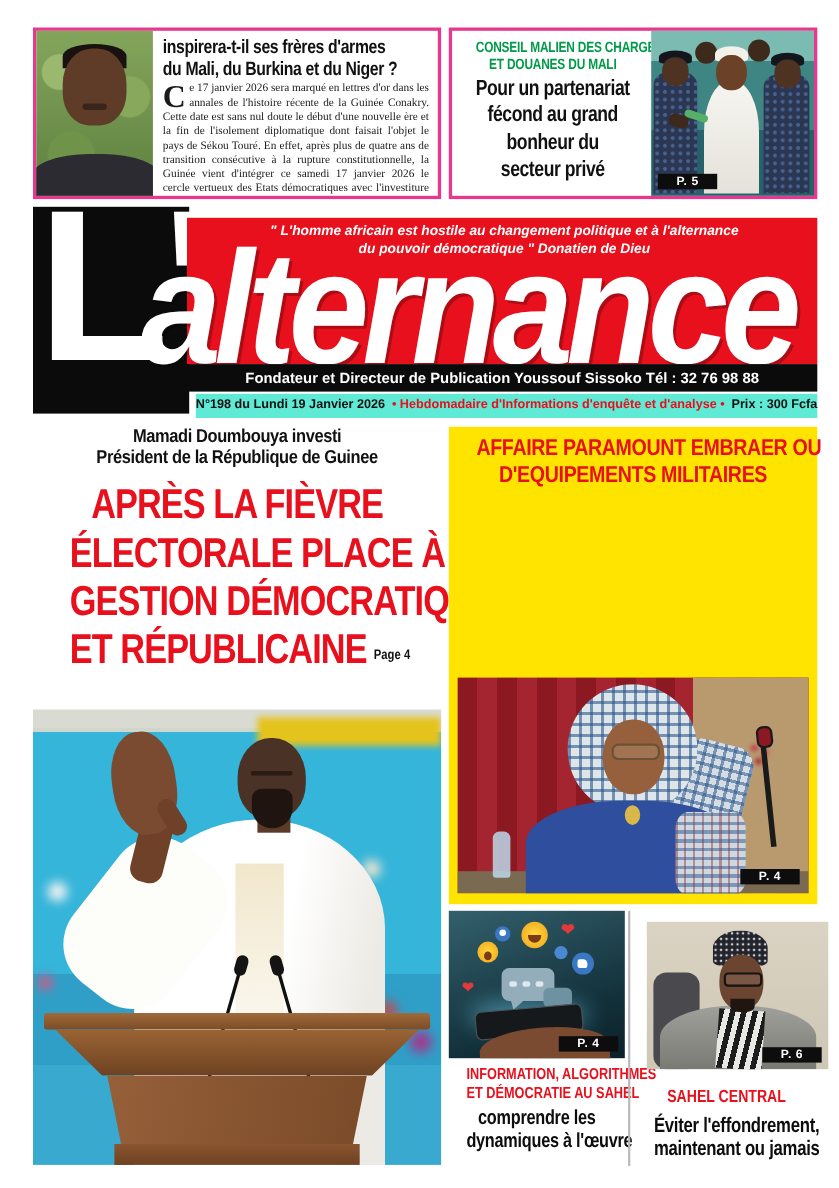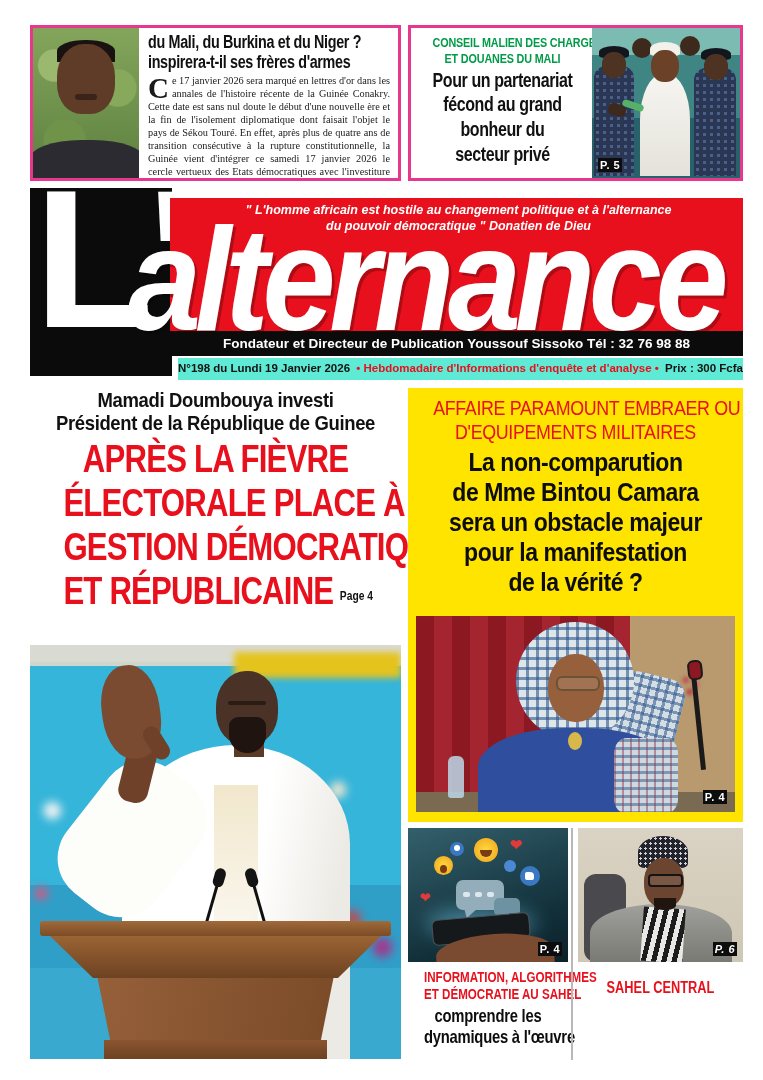--- a/index.html
+++ b/index.html
@@ -1,19 +1,19 @@
 <!DOCTYPE html>
 <html><head>
 <meta charset="utf-8">
 <style>
   html,body{margin:0;padding:0;background:#888;}
   .page{position:relative;width:763px;height:1080px;background:#fff;overflow:hidden;
         font-family:"Liberation Sans",sans-serif;color:#111;}
   .pbadge{position:absolute;background:#0d0d0d;color:#fff;font-weight:bold;font-size:11px;
-          padding:1px 2px;letter-spacing:.5px;}
+          padding:1px 17px;letter-spacing:.5px;}
   i{display:block;position:absolute;font-style:normal;}
   
   .box{position:absolute;border:3px solid #e8378f;background:#fff;box-sizing:border-box;display:flex;}
   #edito{left:30px;top:25px;width:371px;height:156px;}
   #conseil{left:408px;top:25px;width:335px;height:156px;}
   .edito-photo{position:relative;width:106px;flex:0 0 106px;overflow:hidden;
      background:radial-gradient(circle 26px at 20% 25%,#9ab86e 0 60%,transparent 65%),
                 radial-gradient(circle 30px at 80% 40%,#86a95c 0 60%,transparent 65%),
                 radial-gradient(circle 34px at 30% 75%,#6f9348 0 60%,transparent 65%),
                 linear-gradient(#83a55b,#5d8040);}
@@ -63,21 +63,21 @@
   .logo-name{position:absolute;left:98px;top:21px;color:#fff;font-weight:bold;font-style:italic;
              font-size:146px;line-height:1;letter-spacing:-7px;transform:scaleX(.9);transform-origin:left top;
              text-shadow:3px 3px 0 rgba(0,0,0,.25);}
   .mh-strip{position:absolute;left:140px;right:0;top:145px;height:25px;background:#0b0b0b;color:#fff;
             font-weight:bold;font-size:13.5px;text-align:center;line-height:25px;}
   .issue-line{position:absolute;left:148px;right:0;top:172px;height:22px;background:#5eead4;
               font-weight:bold;font-size:11.5px;text-align:center;line-height:20px;white-space:nowrap;}
   .issue-line .red{color:#e8101c;margin:0 3px;}
   
   #lead-kicker{position:absolute;left:30px;top:388px;width:371px;text-align:center;
-               font-weight:bold;font-size:21px;line-height:1.1;letter-spacing:-.4px;}
+               font-weight:bold;font-size:17px;line-height:1.1;letter-spacing:-.4px;}
   #lead-kicker div{white-space:nowrap;transform:scaleX(.88);transform-origin:center;}
   #lead-headline{position:absolute;left:30px;top:437px;width:371px;text-align:center;color:#e8101c;
                  font-weight:bold;font-size:38px;line-height:1.16;letter-spacing:-1px;}
   #lead-headline div{white-space:nowrap;transform:scaleX(.82);transform-origin:center;}
   .lead-pageref{color:#111;font-size:12.5px;letter-spacing:0;margin-left:8px;vertical-align:4px;}
   
   #main-photo{position:absolute;left:30px;top:645px;width:371px;height:414px;overflow:hidden;
      background:linear-gradient(#d9dbd3 0 4%,#cfd6cc 4% 5%,#35b5da 5% 58%,#2f9fc8 58% 78%,#3aa9cf 78% 100%);}
   .mp-yellowstand{left:55%;right:0;top:7px;height:26px;background:#e5c31d;filter:blur(3px);}
   .mp-spots{inset:0;filter:blur(5px);
@@ -110,21 +110,21 @@
   .mic2{left:236px;top:238px;transform:rotate(-16deg);}
   .mp-mic:before{content:"";position:absolute;left:-4px;top:-17px;width:11px;height:19px;border-radius:6px;background:#141414;}
   .pod-top{left:10px;right:10px;top:276px;height:15px;background:linear-gradient(#a06a3a,#7c4c26);border-radius:3px;}
   .pod-mold{left:20px;right:20px;top:291px;height:42px;background:linear-gradient(#9a6434,#6e4222);
      clip-path:polygon(0 0,100% 0,87% 100%,13% 100%);}
   .pod-body{left:60px;right:60px;top:333px;height:62px;background:linear-gradient(100deg,#96603a,#7a4a28);
      clip-path:polygon(3% 0,97% 0,92% 100%,8% 100%);}
   .pod-base{left:74px;right:74px;top:395px;height:19px;background:linear-gradient(#8a5530,#6e4222);}
   
   #affaire{position:absolute;left:408px;top:388px;width:335px;height:434px;background:#ffe400;}
-  .aff-k{margin-top:8px;text-align:center;color:#e8101c;font-weight:normal;font-size:21px;line-height:1.12;
+  .aff-k{margin-top:8px;text-align:center;color:#e8101c;font-weight:bold;font-size:21px;line-height:1.12;
          letter-spacing:-.4px;}
   .aff-k div{white-space:nowrap;transform:scaleX(.85);transform-origin:center;}
   .aff-h{margin-top:4px;text-align:center;color:#0d0d0d;font-weight:bold;font-size:25px;line-height:1.2;
          letter-spacing:-.5px;}
   .aff-h div{white-space:nowrap;transform:scaleX(.92);transform-origin:center;}
   .aff-photo{position:absolute;left:8px;right:8px;bottom:10px;height:196px;overflow:hidden;
      background:repeating-linear-gradient(90deg,#8c1822 0 18px,#a42430 18px 36px);}
   .bp-panel{left:67%;right:0;top:0;bottom:0;background:linear-gradient(90deg,#a8殊0 0,#b89a6e 0 100%);background:#b89a6e;}
   .bp-flower{left:82%;top:28%;width:26px;height:30px;filter:blur(2px);
      background:radial-gradient(circle 5px at 30% 30%,#c03a4a 0 60%,transparent 65%),
@@ -200,22 +200,22 @@
 <div class="page">
 
   <section class="box" id="edito">
     <div class="edito-photo">
       <i class="ed-hair"></i>
       <i class="ed-head"></i>
       <i class="ed-mouth"></i>
       <i class="ed-shoulders"></i>
     </div>
     <div class="edito-content">
+      <div class="edito-t"><span class="cline">inspirera-t-il ses frères d'armes</span></div>
       <div class="edito-t"><span class="cline">du Mali, du Burkina et du Niger ?</span></div>
-      <div class="edito-t"><span class="cline">inspirera-t-il ses frères d'armes</span></div>
       <p class="edito-body"><span class="dropcap">C</span><span>e 17 janvier 2026 sera marqué en lettres d'or dans les annales de l'histoire récente de la Guinée Conakry. Cette date est sans nul doute le début d'une nouvelle ère et la fin de l'isolement diplomatique dont faisait l'objet le pays de Sékou Touré. En effet, après plus de quatre ans de transition consécutive à la rupture constitutionnelle, la Guinée vient d'intégrer ce samedi 17 janvier 2026 le cercle vertueux des Etats démocratiques avec l'investiture du “Président démocratiquement élu par le peuple guinéen, à savoir Mamadi Doumbouya.</span> </p>
     </div>
   </section>
 
   <section class="box" id="conseil">
     <div class="conseil-content">
       <div class="conseil-k">CONSEIL MALIEN DES CHARGEURS</div>
       <div class="conseil-k">ET DOUANES DU MALI</div>
       <div class="conseil-t">Pour un partenariat</div>
       <div class="conseil-t">fécond au grand</div>
@@ -284,27 +284,20 @@
     <i class="pod-top"></i>
     <i class="pod-mold"></i>
     <i class="pod-body"></i>
     <i class="pod-base"></i>
   </figure>
 
   <section id="affaire">
     <div class="aff-k">
       <div>AFFAIRE PARAMOUNT EMBRAER OU</div>
       <div>D'EQUIPEMENTS MILITAIRES</div>
-    </div>
-    <div class="aff-h">
-      <div>La non-comparution</div>
-      <div>de Mme Bintou Camara</div>
-      <div>sera un obstacle majeur</div>
-      <div>pour la manifestation</div>
-      <div>de la vérité ?</div>
     </div>
     <figure class="aff-photo" style="margin:0;">
       <i class="bp-panel"></i>
       <i class="bp-flower"></i>
       <i class="bp-table"></i>
       <i class="bp-bottle"></i>
       <i class="bp-drape"></i>
       <i class="bp-scarf"></i>
       <i class="bp-robe"></i>
       <i class="bp-sleeve"></i>
@@ -342,28 +335,32 @@
     </div>
     <div class="col-h">
       <div>comprendre les</div>
       <div>dynamiques à l'œuvre</div>
     </div>
   </section>
 
   <i class="v-divider"></i>
 
   <section id="sahel">
-    <figure class="small-photo" style="margin:0;font-style:italic;">
+    <figure class="small-photo" style="margin:10px;">
       <i class="sh-chair"></i>
       <i class="sh-robe"></i>
       <i class="sh-scarf"></i>
       <i class="sh-cap"></i>
       <i class="sh-face"></i>
       <i class="sh-glasses"></i>
       <i class="sh-beard"></i>
       <span class="pbadge" style="right:6px;bottom:6px;">P. 6</span>
     </figure>
     <div class="col-k">
       <div>SAHEL CENTRAL</div>
     </div>
+    <div class="col-h">
+      <div>Éviter l'effondrement,</div>
+      <div>maintenant ou jamais</div>
+    </div>
   </section>
 
 </div>
 
 </body></html>

